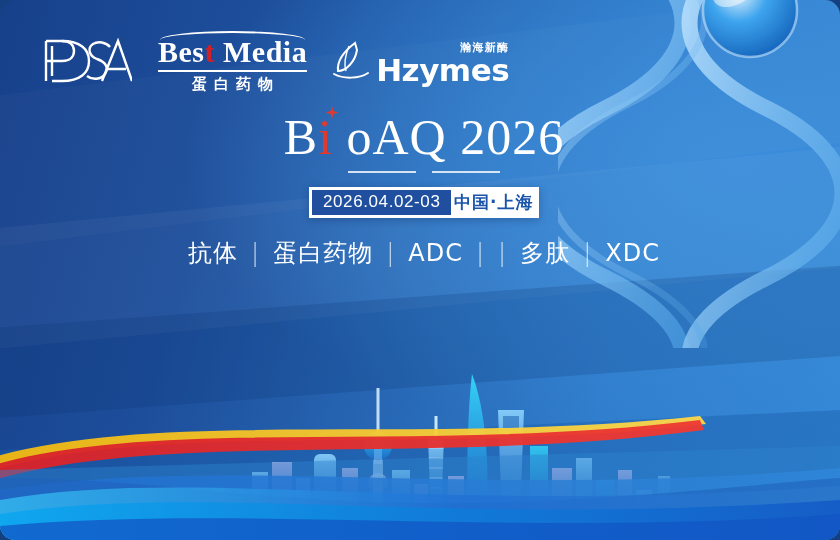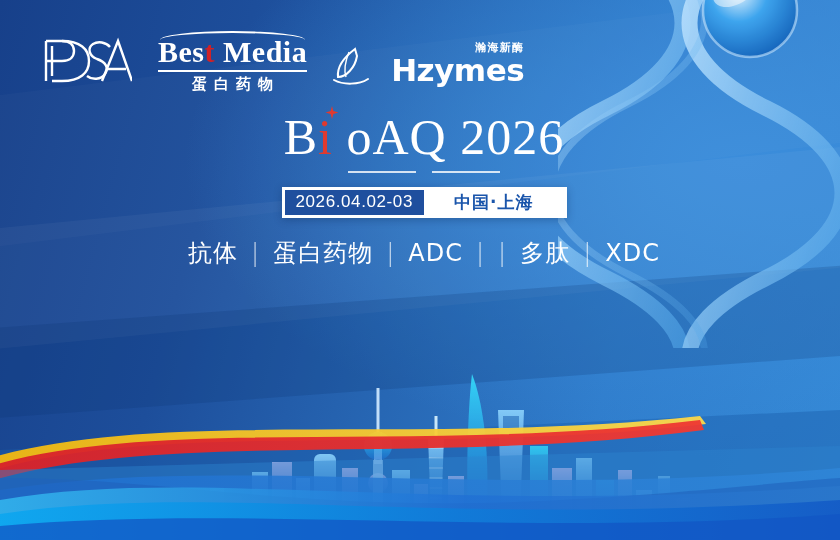--- a/index.html
+++ b/index.html
@@ -4,20 +4,21 @@
 <style>
   * { margin:0; padding:0; box-sizing:border-box; }
   html,body { width:840px; height:540px; overflow:hidden; background:#15407f; }
   body { font-family:"Liberation Sans","DejaVu Sans",sans-serif; }
 
   .banner{
     position:relative; width:840px; height:540px; overflow:hidden;
     background:
       radial-gradient(120% 100% at 88% 30%, #3b8ddb 0%, rgba(59,141,219,0) 55%),
       linear-gradient(105deg,#17408a 0%, #1d4e9b 26%, #2767b4 50%, #2f7ccb 72%, #3489d6 100%);
+    border-radius: 15px;
   }
 
   
   .bandwrap{ position:absolute; inset:0; overflow:hidden; }
   .band{ position:absolute; left:-12%; width:128%; transform-origin:left center; }
   .b1{ top:44%; height:120px; background:rgba(255,255,255,.045); transform:rotate(-5.5deg); }
   .b2{ top:62%; height:90px;  background:rgba(12,52,112,.20);   transform:rotate(-4.2deg); }
   .b3{ top:20%; height:150px; background:rgba(255,255,255,.025); transform:rotate(-7deg); }
 
   
@@ -31,21 +32,21 @@
   .logo-best{ display:flex; flex-direction:column; align-items:center; gap:1px; }
   .best-en{ position:relative; font-family:"Liberation Serif","DejaVu Serif",serif; font-weight:bold;
             font-size:30px; color:#fff; letter-spacing:.5px; line-height:1; padding-top:5px;}
   .best-en .tdot{ color:#cf2127; }
   .best-arc{ position:absolute; left:2px; right:2px; top:-1px; height:9px;
              border-top:2.2px solid #fff; border-radius:50%/100% 100% 0 0; }
   .best-rule{ width:100%; height:2px; background:#fff; margin-top:2px; }
   .best-cn{ font-size:15px; color:#fff; letter-spacing:7px; padding-left:7px; margin-top:2px;
             font-family:"DejaVu Sans",sans-serif; font-weight:bold; }
 
-  .logo-hz{ display:flex; align-items:flex-end; gap:22px; }
+  .logo-hz{ display:flex; align-items:flex-start; gap:7px; }
   .hz-mark{ width:36px; height:40px; }
   .hz-txt{ display:flex; flex-direction:column; align-items:flex-end; }
   .hz-cn{ font-size:11px; color:#fff; letter-spacing:1.2px; font-family:"DejaVu Sans",sans-serif;
           font-weight:bold; margin-bottom:1px; }
   .hz-en{ font-size:31px; line-height:.95; color:#fff; font-weight:bold; letter-spacing:-.5px;
           font-family:"DejaVu Sans",sans-serif; }
 
   
   .center{ position:absolute; left:8px; right:0; top:112px; text-align:center; z-index:8; }
 
@@ -56,21 +57,21 @@
 
   .cn-title{ margin-top:6px; font-family:"DejaVu Sans",sans-serif; font-weight:bold;
              font-size:47px; line-height:1.12; color:#fff; letter-spacing:1.5px;
              text-shadow:0 2px 7px rgba(8,35,85,.45); }
 
   .sub{ margin-top:9px; display:flex; align-items:center; justify-content:center; gap:16px; }
   .sub .rule{ width:68px; height:1.6px; background:rgba(255,255,255,.8); }
   .sub .txt{ font-size:18px; color:#fff; letter-spacing:.9px; white-space:nowrap; }
   .sub .txt sup{ font-size:11px; }
 
-  .badge{ margin:14px auto 0; width:285px; height:31px; background:#fff; padding:3px;
+  .badge{ margin:14px auto 0; width:230px; height:31px; background:#fff; padding:3px;
           display:flex; align-items:stretch; box-shadow:0 2px 8px rgba(6,30,75,.3); }
   .badge .date{ background:#1f4f9e; color:#fff; font-size:17px; letter-spacing:.6px;
                 display:flex; align-items:center; justify-content:center; padding:0 11px; }
   .badge .loc{ flex:1; color:#1a55ab; font-size:17px; font-weight:bold;
                font-family:"DejaVu Sans",sans-serif; letter-spacing:1px;
                display:flex; align-items:center; justify-content:center; }
 
   .topics{ margin-top:19px; display:flex; align-items:center; justify-content:center; gap:13px;
            font-size:24px; color:#fff; font-family:"DejaVu Sans",sans-serif; letter-spacing:1px; }
   .topics .sep{ color:rgba(255,255,255,.72); font-weight:300; }

